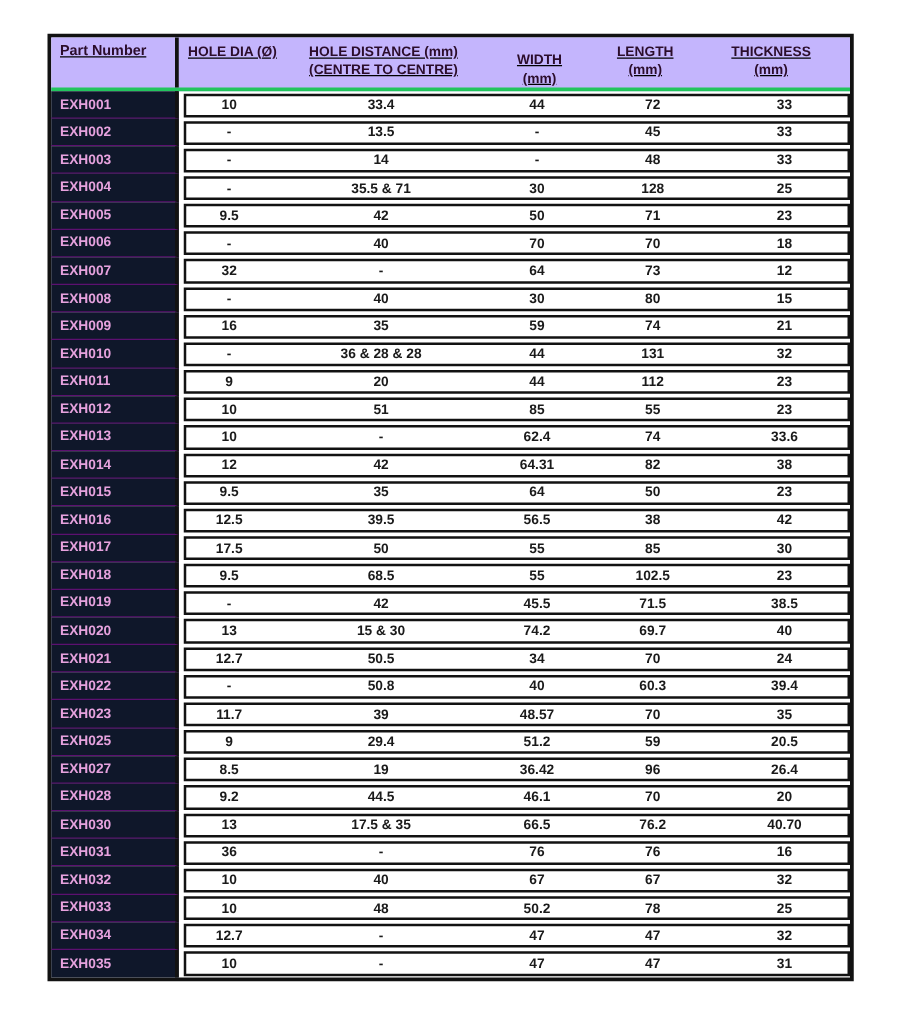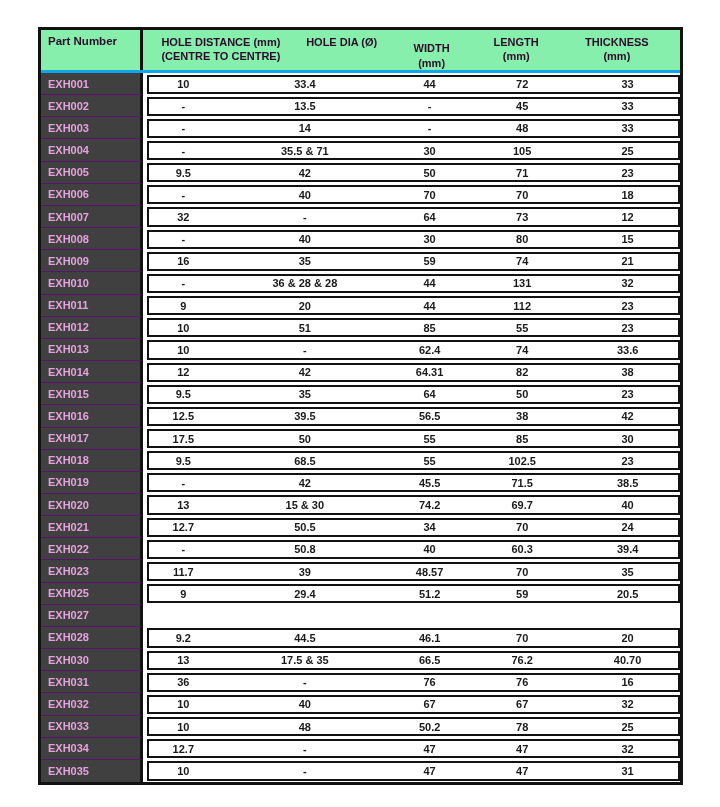--- a/index.html
+++ b/index.html
@@ -16,23 +16,24 @@
     width:645px; height:758px;
     box-sizing:border-box;
     border:3px solid #121212;
     background:#ffffff;
     display:flex; flex-direction:column;
   }
   
   .header-row {
     display:flex;
     height:43px; min-height:43px;
-    background:#86efac;
-    border-bottom:3px solid #0ea5e9;
-    box-sizing:border-box;
+    background:#c4b5fd;
+    border-bottom:3px solid #22c55e;
+    box-sizing:border-box;
+    text-decoration:underline;
   }
   .part-header {
     width:102px; min-width:102px;
     box-sizing:border-box;
     border-right:3px solid #121212;
     color:#2b0d2b;
     font-weight:bold; font-size:11.5px;
     padding:5px 0 0 7px;
   }
   .data-headers {
@@ -52,21 +53,21 @@
   .col-dist      { width:29%; }
   .col-width     { width:17.5%;justify-content:flex-end; }
   .col-length    { width:14%; }
   .col-thickness { width:23.5%; }
   
   .body { flex:1; display:flex; flex-direction:column; }
   .row { flex:1; display:flex; min-height:0; }
   .part-cell {
     width:102px; min-width:102px;
     box-sizing:border-box;
-    background:#404040;
+    background:#0f172a;
     border-right:3px solid #121212;
     border-bottom:1px solid #5c1070;
     color:#e6a2de;
     font-weight:bold; font-size:11px;
     display:flex; align-items:center;
     padding-left:7px;
   }
   .row:last-child .part-cell { border-bottom:none; }
   .strip {
     flex:1;
@@ -88,27 +89,27 @@
 </style>
 </head>
 <body>
 
 <div class="page">
   <div class="spec-table">
 
     <div class="header-row">
       <div class="part-header">Part Number</div>
       <div class="data-headers">
+        <div class="hcell col-dia">
+          <span class="l1">HOLE DIA (Ø)</span>
+          <span class="l2"></span>
+        </div>
         <div class="hcell col-dist">
           <span class="l1">HOLE DISTANCE (mm)</span>
           <span class="l2">(CENTRE TO CENTRE)</span>
-        </div>
-        <div class="hcell col-dia">
-          <span class="l1">HOLE DIA (Ø)</span>
-          <span class="l2"></span>
         </div>
         <div class="hcell col-width">
           <span class="l1">WIDTH</span>
           <span class="l2">(mm)</span>
         </div>
         <div class="hcell col-length">
           <span class="l1">LENGTH</span>
           <span class="l2">(mm)</span>
         </div>
         <div class="hcell col-thickness">
@@ -151,21 +152,21 @@
       <div class="dcell col-thickness">33</div>
     </div>
   </div>
 
   <div class="row">
     <div class="part-cell">EXH004</div>
     <div class="strip">
       <div class="dcell col-dia">-</div>
       <div class="dcell col-dist">35.5 &amp; 71</div>
       <div class="dcell col-width">30</div>
-      <div class="dcell col-length">105</div>
+      <div class="dcell col-length">128</div>
       <div class="dcell col-thickness">25</div>
     </div>
   </div>
 
   <div class="row">
     <div class="part-cell">EXH005</div>
     <div class="strip">
       <div class="dcell col-dia">9.5</div>
       <div class="dcell col-dist">42</div>
       <div class="dcell col-width">50</div>
@@ -379,20 +380,27 @@
       <div class="dcell col-dist">29.4</div>
       <div class="dcell col-width">51.2</div>
       <div class="dcell col-length">59</div>
       <div class="dcell col-thickness">20.5</div>
     </div>
   </div>
 
 
   <div class="row">
     <div class="part-cell">EXH027</div>
+    <div class="strip">
+      <div class="dcell col-dia">8.5</div>
+      <div class="dcell col-dist">19</div>
+      <div class="dcell col-width">36.42</div>
+      <div class="dcell col-length">96</div>
+      <div class="dcell col-thickness">26.4</div>
+    </div>
   </div>
 
   <div class="row">
     <div class="part-cell">EXH028</div>
     <div class="strip">
       <div class="dcell col-dia">9.2</div>
       <div class="dcell col-dist">44.5</div>
       <div class="dcell col-width">46.1</div>
       <div class="dcell col-length">70</div>
       <div class="dcell col-thickness">20</div>

